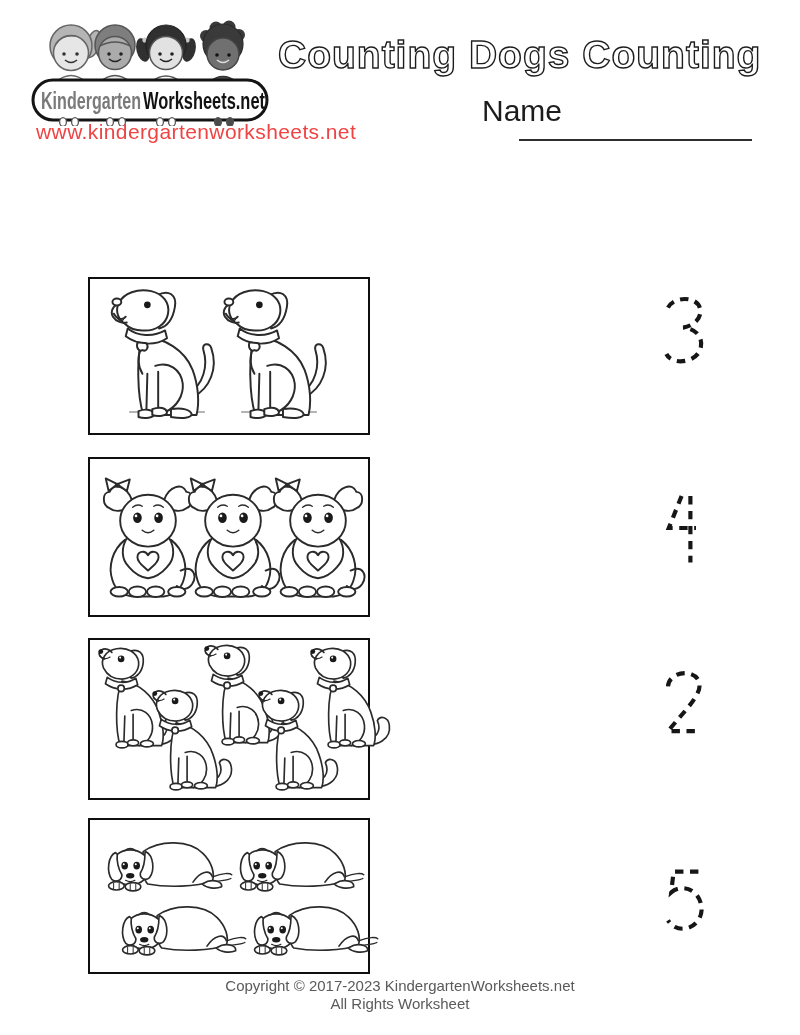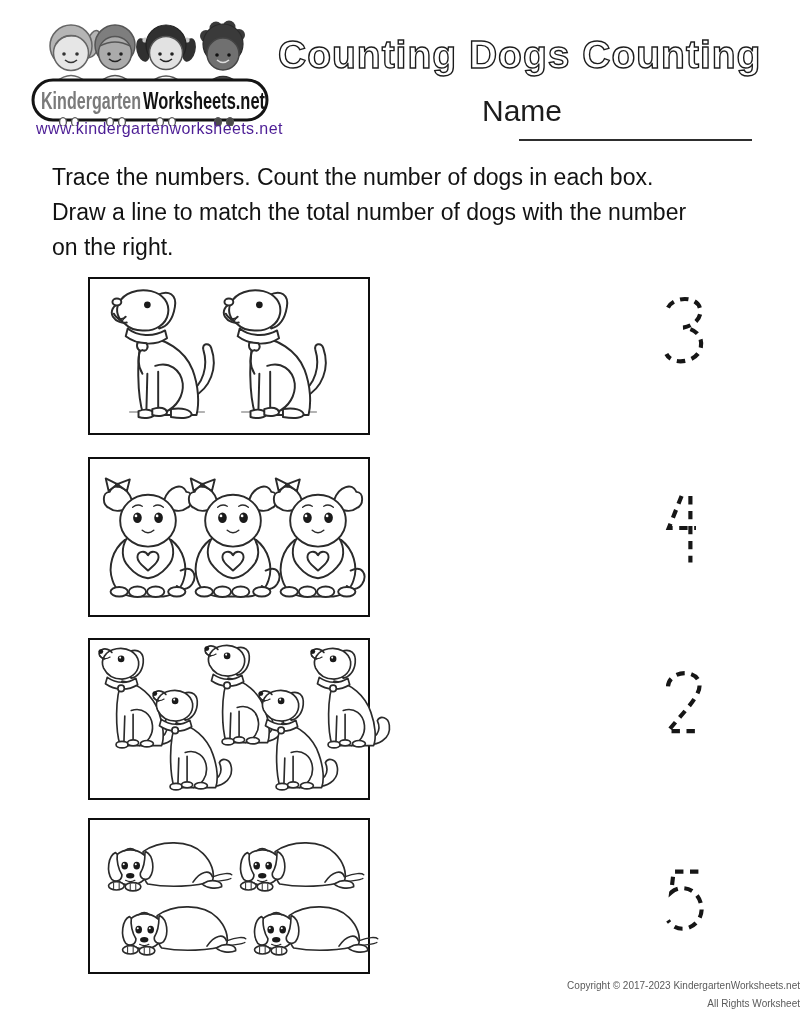--- a/index.html
+++ b/index.html
@@ -1,21 +1,21 @@
 <!DOCTYPE html>
 <html><head>
 <meta charset="utf-8">
 <style>
   html,body{margin:0;padding:0;background:#fff;}
   .page{position:relative;width:800px;height:1035px;background:#fff;overflow:hidden;
         font-family:"Liberation Sans","DejaVu Sans",sans-serif;color:#141414;}
 
   
   .logo{position:absolute;left:30px;top:14px;width:240px;height:112px;}
-  .site-url{position:absolute;left:36px;top:120px;font-size:16px;letter-spacing:.4px;color:#4c1d95;text-align:center;}
+  .site-url{position:absolute;left:36px;top:120px;font-size:21px;letter-spacing:.4px;color:#ef4444;text-align:center;}
 
   
   .title{position:absolute;left:278px;top:33px;width:440px;text-align:center;
          font-size:39px;font-weight:700;letter-spacing:1px;color:#fff;
          -webkit-text-stroke:1.4px #1c1c1c;white-space:nowrap;}
   .name-label{position:absolute;left:446px;top:94px;font-size:30px;color:#1c1c1c;margin-left:36px;}
   .name-line{position:absolute;left:519px;top:139px;width:233px;height:0;border-bottom:2px solid #2e2e2e;}
 
   
   .instructions{position:absolute;left:52px;top:160px;width:700px;font-size:23px;line-height:35px;color:#121212;}
@@ -46,22 +46,22 @@
   .r3 .dog:nth-child(2){left:144px;top:16px}
   .r3 .dog:nth-child(3){left:26px;top:80px}
   .r3 .dog:nth-child(4){left:158px;top:80px}
 
   
   .trace{position:absolute;left:660px;width:48px;height:84px;overflow:visible;}
   .n0{top:294px}.n1{top:492px}.n2{top:668px}.n3{top:866px}
   .tracepath{fill:none;stroke:#161616;stroke-width:5.2;stroke-dasharray:10.5 8.2;stroke-linecap:butt;stroke-linejoin:miter;}
 
   
-  .footer{position:absolute;left:0;top:977px;width:800px;text-align:right;
-          font-size:10px;line-height:18px;color:#5a5a5a;}
+  .footer{position:absolute;left:0;top:977px;width:800px;text-align:center;
+          font-size:15px;line-height:18px;color:#5a5a5a;}
 </style>
 </head>
 <body>
 
 <div class="page">
 
   <svg width="0" height="0" style="position:absolute" aria-hidden="true">
     <defs>
 
       <symbol id="dog-a" viewBox="0 0 120 140">
@@ -221,25 +221,20 @@
     </g>
   </svg>
 
   <div class="site-url">www.kindergartenworksheets.net</div>
 
   <div class="title">Counting Dogs Counting</div>
 
   <div class="name-label">Name</div>
   <div class="name-line"></div>
 
-  <div class="instructions">
-    <div>Trace the numbers. Count the number of dogs in each box.</div>
-    <div>Draw a line to match the total number of dogs with the number</div>
-    <div>on the right.</div>
-  </div>
 
   <div>
       <div class="box r0">
         <div class="dogs">
           <svg class="dog" viewBox="0 0 120 140">
             <use href="#dog-a"></use>
           </svg>
           <svg class="dog" viewBox="0 0 120 140">
             <use href="#dog-a"></use>
           </svg>

